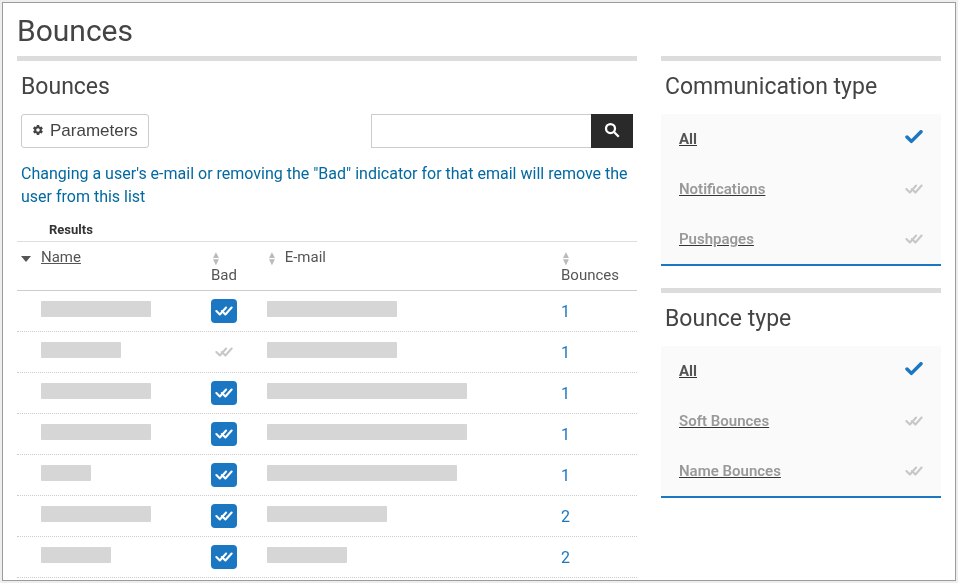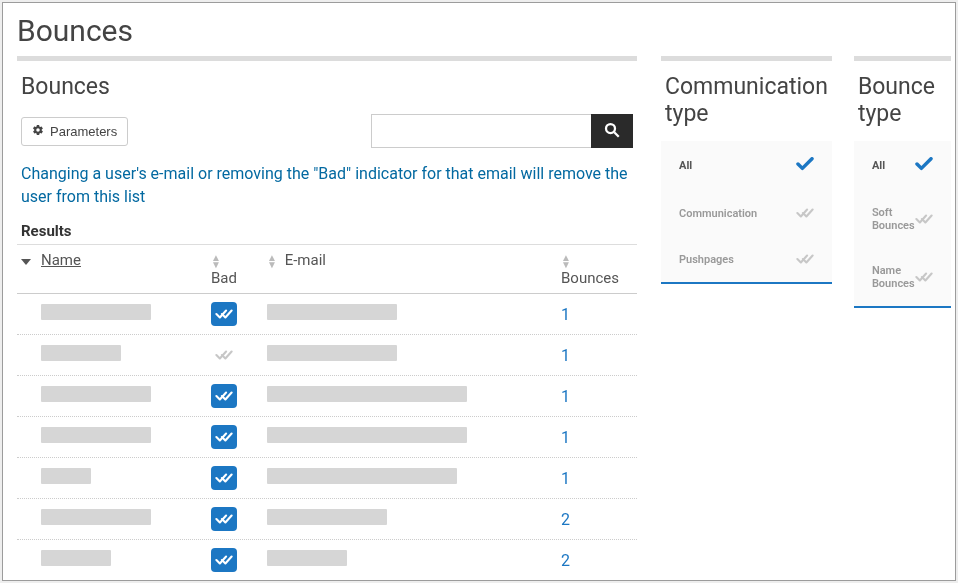--- a/index.html
+++ b/index.html
@@ -1,49 +1,49 @@
 <!DOCTYPE html>
 <html><head>
 <meta charset="utf-8">
 <style>
 * { box-sizing: border-box; margin: 0; padding: 0; }
 body { font-family: -apple-system, "Segoe UI", Roboto, Helvetica, Arial, sans-serif; background: #eeeeee; padding: 2px; width: 958px; height: 583px; color: #333; }
 .frame { background: #fff; border: 1px solid #9c9c9c; height: 100%; overflow: hidden; }
 .page-title { font-size: 30px; font-weight: 400; color: #444; padding: 10px 14px 8px 14px; }
 .content { display: flex; gap: 24px; padding: 0 14px; }
 .main { flex: 1; }
-.side { width: 280px; display: flex; gap: 22px; }
+.side { width: 280px; display: flex; flex-direction: column; gap: 22px; }
 .panel-top-bar { height: 5px; background: #dcdcdc; margin-bottom: 12px; }
 .panel-title { font-size: 23px; font-weight: 400; color: #444; margin-bottom: 14px; padding: 0 4px; }
 .toolbar { display: flex; align-items: center; gap: 14px; margin-bottom: 14px; padding: 0 4px; }
-.btn { display: inline-flex; align-items: center; gap: 6px; border: 1px solid #ccc; background: #fff; padding: 6px 10px; border-radius: 3px; font-size: 13px; color: #444; cursor: pointer; }
+.btn { display: inline-flex; align-items: center; gap: 6px; border: 1px solid #ccc; background: #fff; padding: 6px 10px; border-radius: 3px; font-size: 17px; color: #444; cursor: pointer; }
 .search-wrap { margin-left: auto; display: flex; }
 .search-input { width: 220px; height: 34px; border: 1px solid #ccc; border-right: 0; padding: 0 8px; font-size: 14px; }
 .search-btn { width: 42px; height: 34px; background: #2a2a2a; border: 0; display: flex; align-items: center; justify-content: center; cursor: pointer; }
 .help-text { font-size: 16px; color: #0369a1; line-height: 1.45; padding: 0 4px 14px 4px; }
-.results-label { font-size: 15px; font-weight: 700; color: #333; padding: 0 4px 4px 4px; }
+.results-label { font-size: 13px; font-weight: 700; color: #333; padding: 0 4px 4px 4px; margin-left: 28px; }
 .table { border-top: 1px solid #ddd; }
 .header-row { display: flex; align-items: flex-start; padding: 6px 4px 6px 4px; border-bottom: 1px solid #ccc; font-size: 15px; color: #555; }
 .col-caret { width: 20px; }
 .col-name { width: 170px; text-decoration: underline; }
 .col-bad { width: 56px; text-align: left; }
 .col-email { flex: 1; }
 .col-bounces { width: 72px; text-align: left; }
 .sort-icons { display: inline-block; line-height: 7px; color: #bbb; margin-right: 4px; vertical-align: middle; }
 .sort-icons .up, .sort-icons .dn { display: block; font-size: 10px; }
 .row { display: flex; align-items: center; padding: 8px 4px; border-bottom: 1px dotted #ccc; }
 .row .col-caret { width: 20px; }
 .placeholder { background: #d6d6d6; height: 16px; border-radius: 1px; display: inline-block; }
 .bad-badge { width: 26px; height: 24px; border-radius: 4px; display: flex; align-items: center; justify-content: center; }
 .bad-on { background: #1c77c3; }
 .bad-off { background: transparent; }
 .checks { display: block; }
 .bounce-link { color: #1c77c3; font-size: 16px; cursor: pointer; }
 .filter-group { background: #fafafa; border-bottom: 2px solid #1c77c3; }
-.filter-item { display: flex; align-items: center; justify-content: space-between; padding: 16px 18px; font-size: 11px; cursor: pointer; }
+.filter-item { display: flex; align-items: center; justify-content: space-between; padding: 16px 18px; font-size: 15px; cursor: pointer; text-decoration: underline; }
 .filter-item .label { color: #999; font-weight: 600; }
 .filter-item.selected .label { color: #555; font-weight: 700; }
 .filter-check { color: #c7c7c7; }
 .filter-item.selected .filter-check { color: #1c77c3; }
 .caret-down { width:0; height:0; border-left:5px solid transparent; border-right:5px solid transparent; border-top:6px solid #555; display:inline-block; }
 </style>
 </head>
 <body>
 
 <div class="frame">
@@ -199,21 +199,21 @@
         <div class="panel-top-bar"></div>
         <div class="panel-title">Communication type</div>
         <div class="filter-group" id="comm-items">
             <div class="filter-item selected">
               <span class="label">All</span>
               <span class="filter-check"><svg width="18" height="14" viewBox="0 0 20 16" fill="none" stroke="#1c77c3" stroke-width="4" stroke-linecap="round" stroke-linejoin="round">
                   <polyline points="2,8 7,13 18,2"></polyline>
                 </svg></span>
             </div>
             <div class="filter-item">
-              <span class="label">Communication</span>
+              <span class="label">Notifications</span>
               <span class="filter-check">
                 <svg class="checks" width="18" height="14" viewBox="0 0 26 16" fill="none" stroke="#c7c7c7" stroke-width="3" stroke-linecap="round" stroke-linejoin="round">
                   <polyline points="2,8 7,13 16,3"></polyline>
                   <polyline points="10,8 15,13 24,3"></polyline>
                 </svg>
               </span>
             </div>
             <div class="filter-item">
               <span class="label">Pushpages</span>
               <span class="filter-check">

